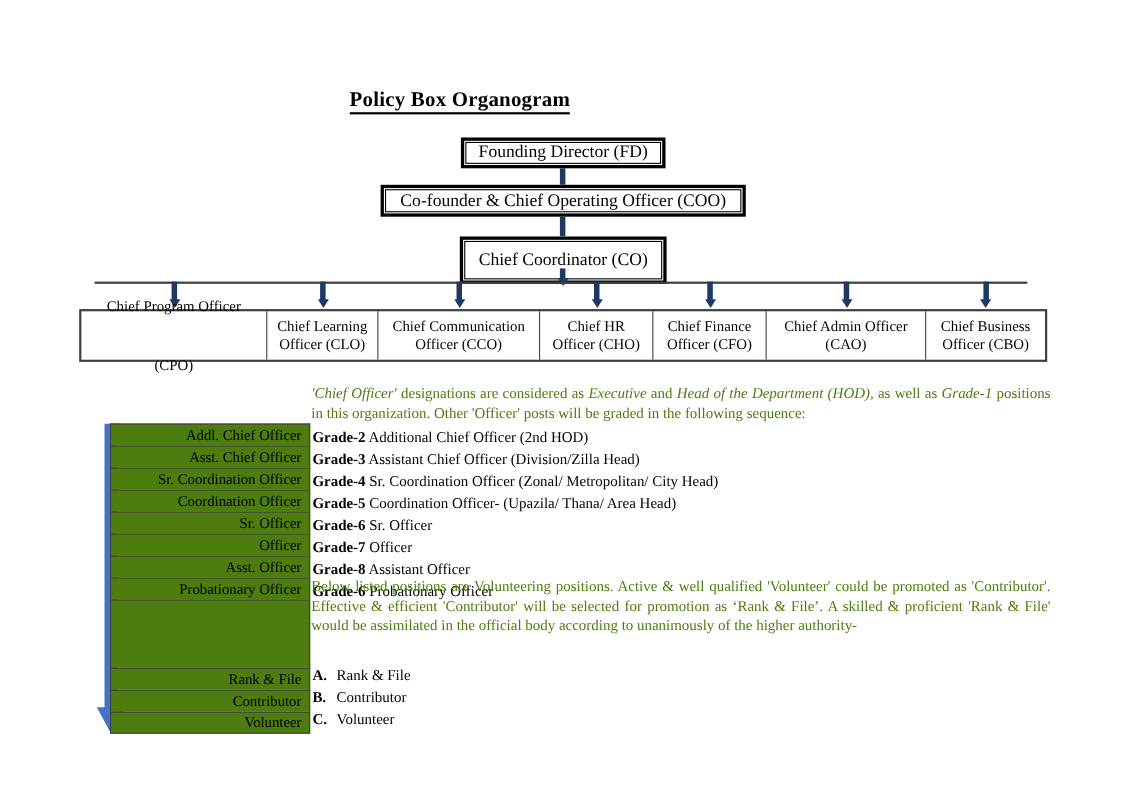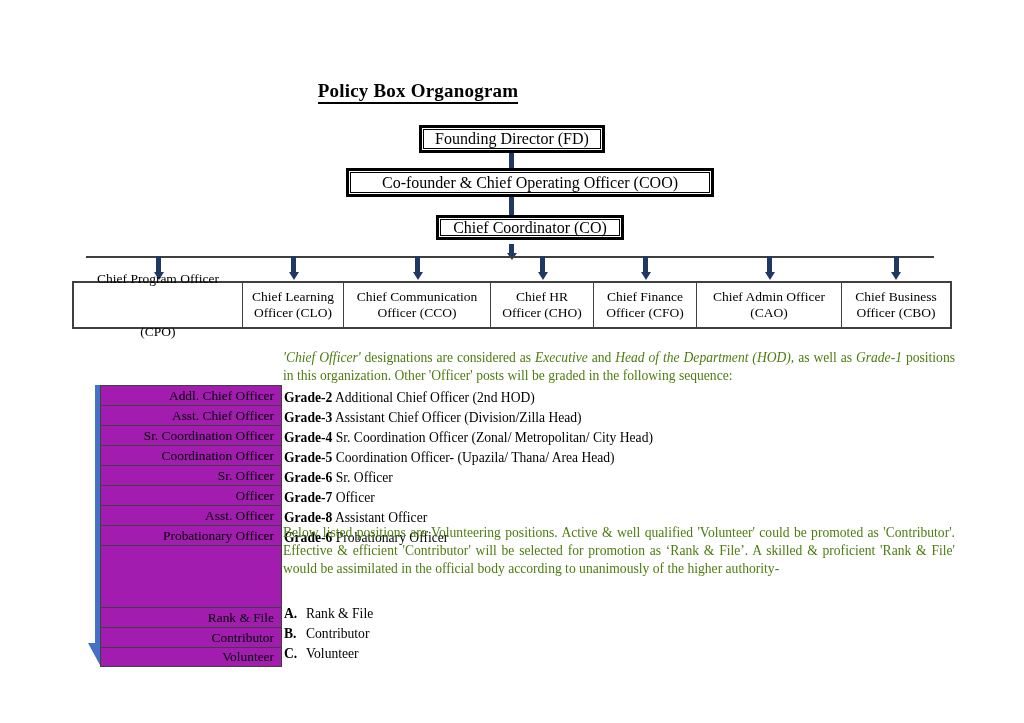--- a/index.html
+++ b/index.html
@@ -46,22 +46,22 @@
     box-sizing: border-box;
     display: flex;
     align-items: center;
     justify-content: center;
     font-size: 16px;
     white-space: nowrap;
     line-height: 1;
   }
 
   #box-fd   { left: 419px; top: 125px; width: 186px; height: 28px; }
-  #box-coo  { left: 346px; top: 168px; width: 368px; height: 29px; }
-  #box-co   { left: 436px; top: 215px; width: 188px; height: 25px; }
+  #box-coo  { left: 346px; top: 168px; width: 332px; height: 29px; }
+  #box-co   { left: 418px; top: 215px; width: 188px; height: 43px; }
 
   
   .vconn {
     position: absolute;
     width: 5px;
     background: #1F3864;
   }
   .varrowhead {
     position: absolute;
     width: 0;
@@ -152,21 +152,21 @@
   #ladder .lrow {
     border: 1px solid #3f3f3f;
     border-bottom: none;
     box-sizing: border-box;
     height: 20px;
     display: flex;
     align-items: center;
     justify-content: flex-end;
     padding-right: 7px;
     font-size: 13.4px;
-    background: #a21caf;
+    background: #4d7c0f;
     line-height: 1;
   }
   #ladder .lrow.gap { height: 62px; }
   #ladder .lrow.last { border-bottom: 1px solid #3f3f3f; }
 
   
   #ladder-arrow {
     position: absolute;
     left: 88px;
     top: 385px;

